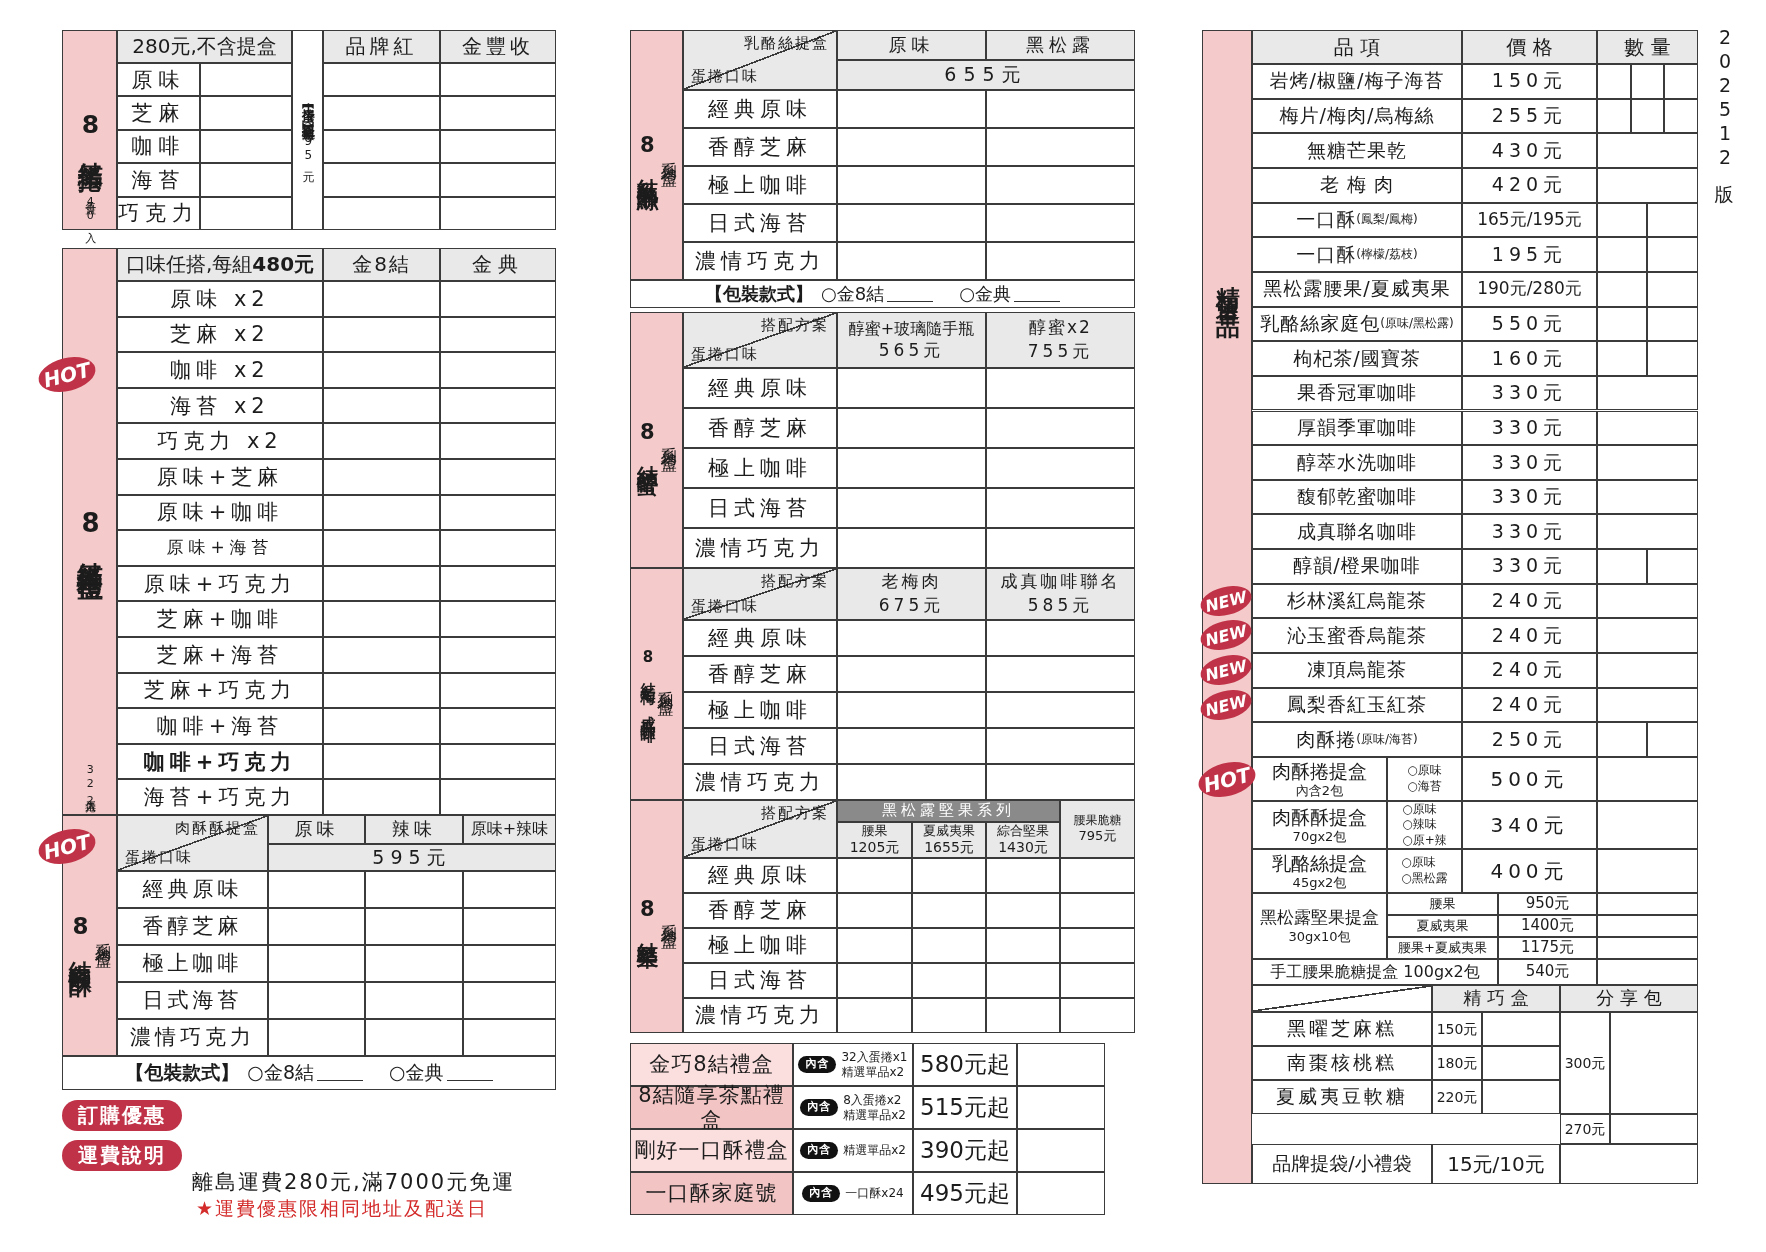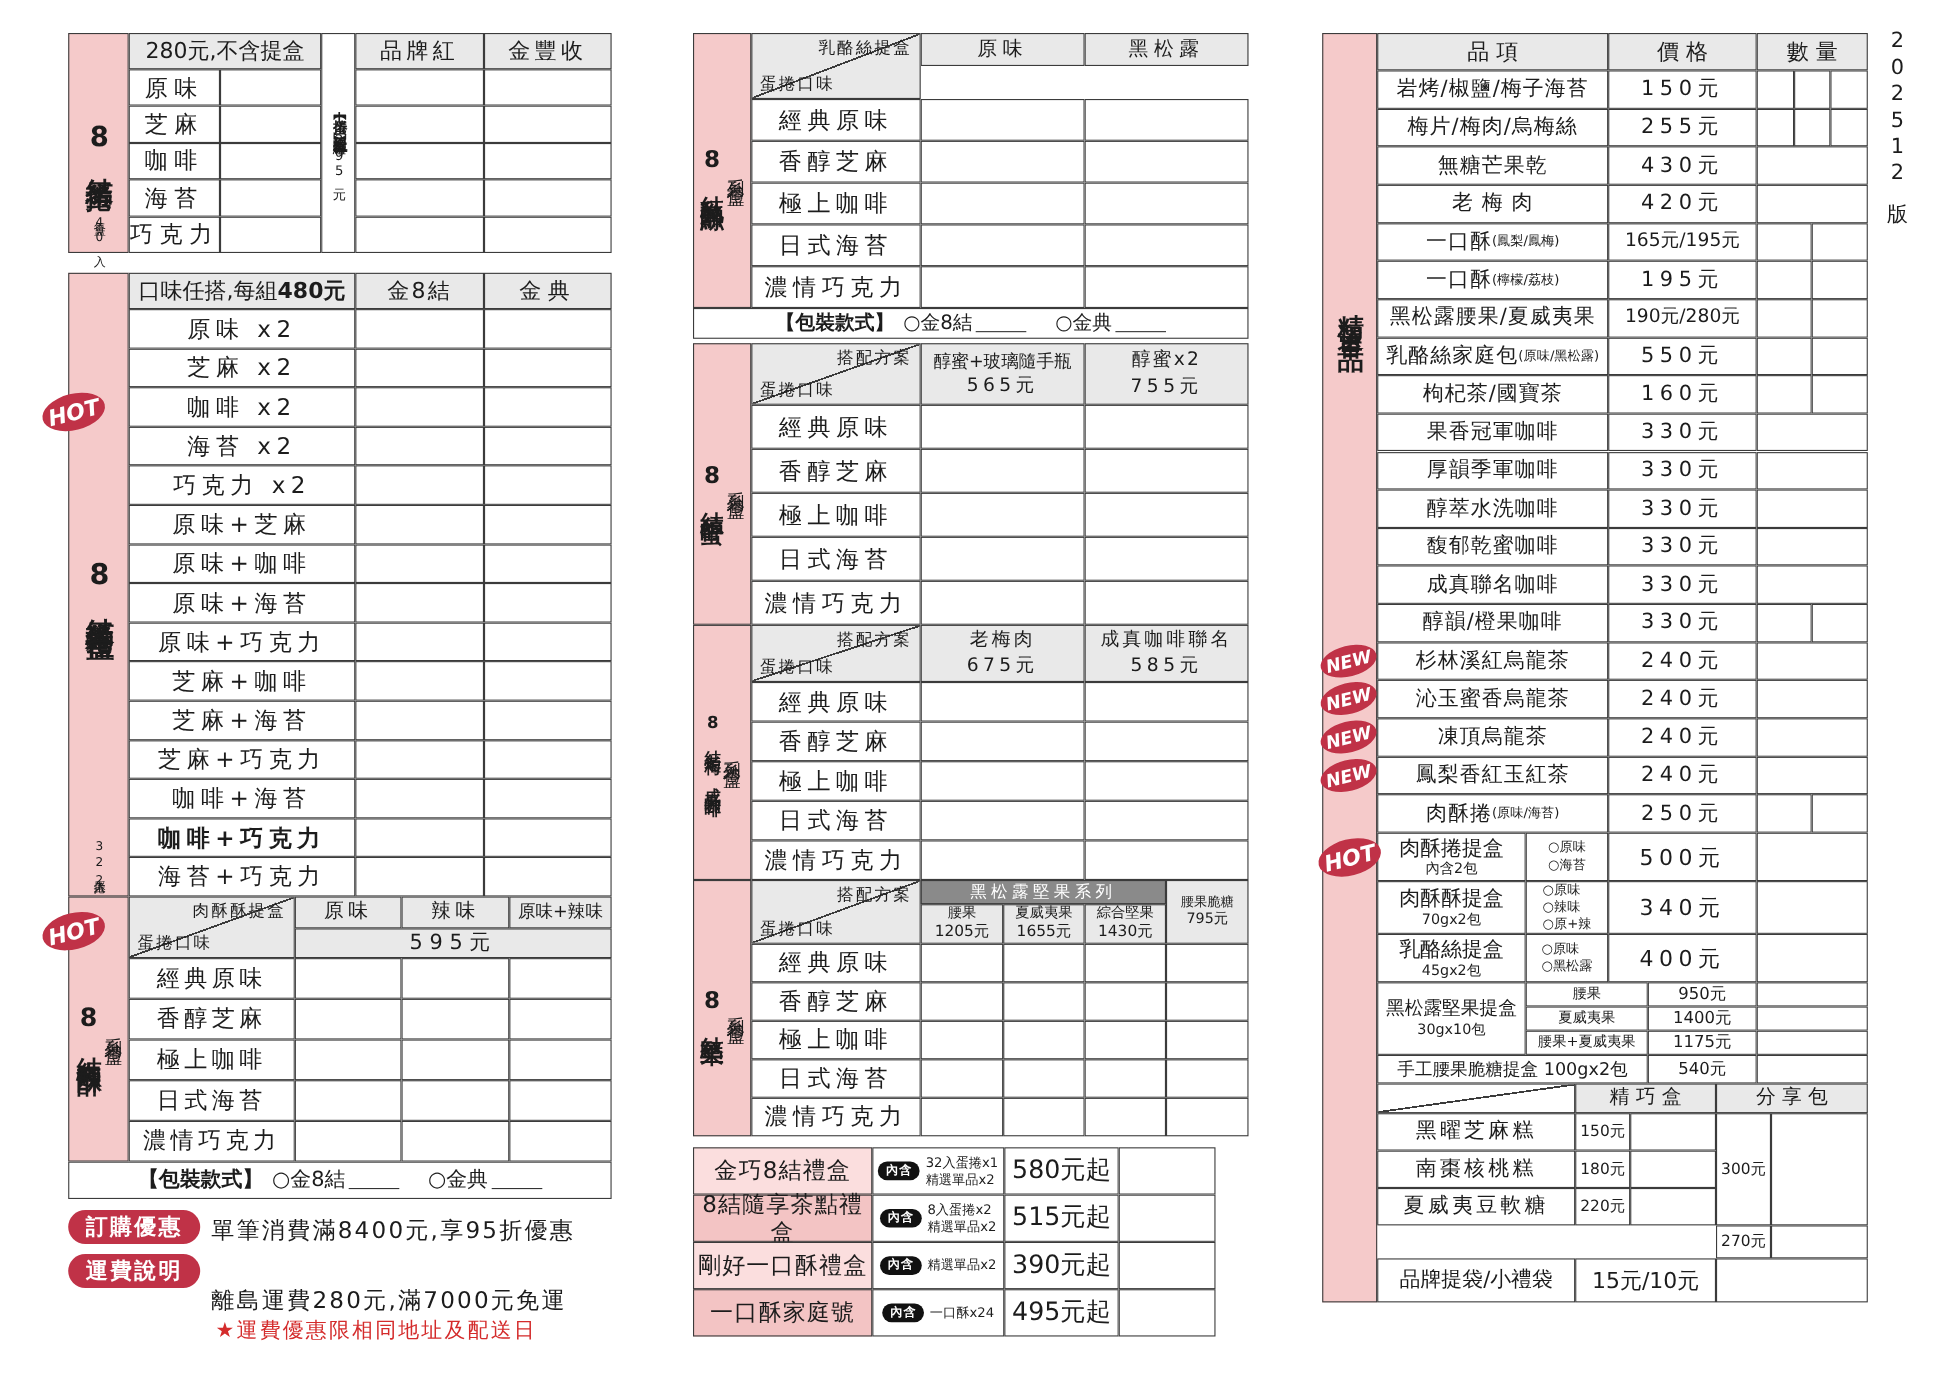--- a/index.html
+++ b/index.html
@@ -101,21 +101,21 @@
     <div class="cell " style="left: 440px; top: 387.8px; width: 116px; height: 35.6px;"></div>
     <div class="cell " style="left: 117px; top: 423.4px; width: 206px; height: 35.6px; font-size: 21px; letter-spacing: 5px;">巧克力 x2</div>
     <div class="cell " style="left: 323px; top: 423.4px; width: 117px; height: 35.6px;"></div>
     <div class="cell " style="left: 440px; top: 423.4px; width: 116px; height: 35.6px;"></div>
     <div class="cell " style="left: 117px; top: 459px; width: 206px; height: 35.6px; font-size: 21px; letter-spacing: 5px;">原味+芝麻</div>
     <div class="cell " style="left: 323px; top: 459px; width: 117px; height: 35.6px;"></div>
     <div class="cell " style="left: 440px; top: 459px; width: 116px; height: 35.6px;"></div>
     <div class="cell " style="left: 117px; top: 494.6px; width: 206px; height: 35.6px; font-size: 21px; letter-spacing: 5px;">原味+咖啡</div>
     <div class="cell " style="left: 323px; top: 494.6px; width: 117px; height: 35.6px;"></div>
     <div class="cell " style="left: 440px; top: 494.6px; width: 116px; height: 35.6px;"></div>
-    <div class="cell " style="left: 117px; top: 530.2px; width: 206px; height: 35.6px; font-size: 21px; letter-spacing: 5px;">原味+海苔</div>
+    <div class="cell " style="left: 117px; top: 530.2px; width: 206px; height: 35.6px; font-size: 17px; letter-spacing: 5px;">原味+海苔</div>
     <div class="cell " style="left: 323px; top: 530.2px; width: 117px; height: 35.6px;"></div>
     <div class="cell " style="left: 440px; top: 530.2px; width: 116px; height: 35.6px;"></div>
     <div class="cell " style="left: 117px; top: 565.8px; width: 206px; height: 35.6px; font-size: 21px; letter-spacing: 5px;">原味+巧克力</div>
     <div class="cell " style="left: 323px; top: 565.8px; width: 117px; height: 35.6px;"></div>
     <div class="cell " style="left: 440px; top: 565.8px; width: 116px; height: 35.6px;"></div>
     <div class="cell " style="left: 117px; top: 601.4px; width: 206px; height: 35.6px; font-size: 21px; letter-spacing: 5px;">芝麻+咖啡</div>
     <div class="cell " style="left: 323px; top: 601.4px; width: 117px; height: 35.6px;"></div>
     <div class="cell " style="left: 440px; top: 601.4px; width: 116px; height: 35.6px;"></div>
     <div class="cell " style="left: 117px; top: 637px; width: 206px; height: 35.6px; font-size: 21px; letter-spacing: 5px;">芝麻+海苔</div>
     <div class="cell " style="left: 323px; top: 637px; width: 117px; height: 35.6px;"></div>
@@ -166,33 +166,33 @@
     <div class="cell " style="left: 365px; top: 1019px; width: 98px; height: 37px;"></div>
     <div class="cell " style="left: 463px; top: 1019px; width: 93px; height: 37px;"></div>
     <div class="cell " style="left: 62px; top: 1056px; width: 494px; height: 34px; font-size: 19px;">
       <span class="bold">【包裝款式】</span>
       <span style="margin-left:8px">○金8結</span>
       <span class="ul"></span>
       <span style="margin-left:26px">○金典</span>
       <span class="ul"></span>
     </div>
     <div class="pill" style="left: 62px; top: 1100px; width: 120px; height: 31px;">訂購優惠</div>
-    <div class="note-text " style="left: 192px; top: 1104px;">單筆消費滿8400元,享95折優惠</div>
     <div class="pill" style="left: 62px; top: 1140px; width: 120px; height: 31px;">運費說明</div>
     <div class="note-text " style="left: 192px; top: 1168px;">離島運費280元,滿7000元免運</div>
     <div class="cell pink" style="left: 630px; top: 30px; width: 53px; height: 250px;">
       <span class="vt sbt" style="font-size:21px">8結乳酪絲</span>
       <span class="vt sbs">系列禮盒</span>
     </div>
     <div class="cell hd diag" style="left: 683px; top: 30px; width: 154px; height: 60px;">
       <span class="dtop">乳酪絲提盒</span>
       <span class="dbot">蛋捲口味</span>
     </div>
     <div class="cell hd" style="left: 837px; top: 30px; width: 149px; height: 30px; font-size: 18px; letter-spacing: 5px;">原味</div>
     <div class="cell hd" style="left: 986px; top: 30px; width: 149px; height: 30px; font-size: 18px; letter-spacing: 5px;">黑松露</div>
+    <div class="cell hd" style="left: 837px; top: 60px; width: 298px; height: 30px; font-size: 19px; letter-spacing: 7px;">655元</div>
     <div class="cell " style="left: 683px; top: 90px; width: 154px; height: 38px; font-size: 21px; letter-spacing: 5px;">經典原味</div>
     <div class="cell " style="left: 837px; top: 90px; width: 149px; height: 38px;"></div>
     <div class="cell " style="left: 986px; top: 90px; width: 149px; height: 38px;"></div>
     <div class="cell " style="left: 683px; top: 128px; width: 154px; height: 38px; font-size: 21px; letter-spacing: 5px;">香醇芝麻</div>
     <div class="cell " style="left: 837px; top: 128px; width: 149px; height: 38px;"></div>
     <div class="cell " style="left: 986px; top: 128px; width: 149px; height: 38px;"></div>
     <div class="cell " style="left: 683px; top: 166px; width: 154px; height: 38px; font-size: 21px; letter-spacing: 5px;">極上咖啡</div>
     <div class="cell " style="left: 837px; top: 166px; width: 149px; height: 38px;"></div>
     <div class="cell " style="left: 986px; top: 166px; width: 149px; height: 38px;"></div>
     <div class="cell " style="left: 683px; top: 204px; width: 154px; height: 38px; font-size: 21px; letter-spacing: 5px;">日式海苔</div>

